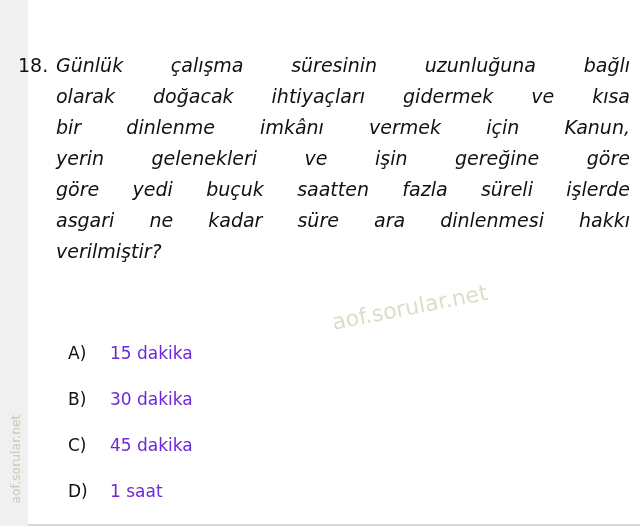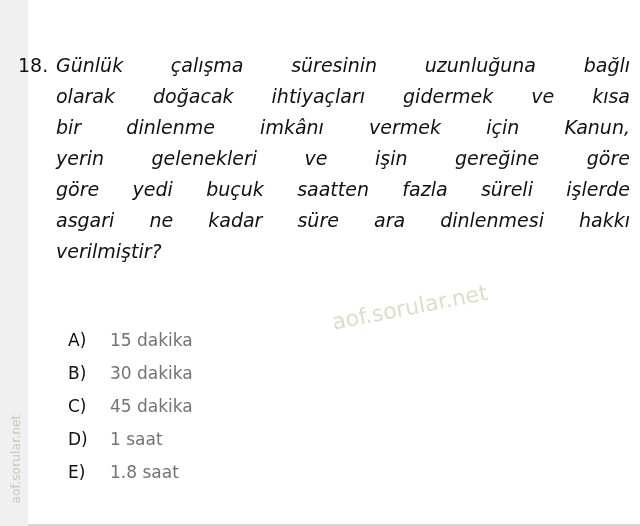--- a/index.html
+++ b/index.html
@@ -116,21 +116,22 @@
     font-size: 17px;
     color: #111111;
   }
   .option .opt-letter {
     width: 42px;
     flex: 0 0 42px;
     color: #111111;
   }
   .option .opt-text {
     flex: 1 1 auto;
-    color: #737373;
+    color: #6d28d9;
+    margin-top: 13px;
   }
 </style>
 </head>
 <body>
 
 <div id="page">
 
   <div class="left-strip"></div>
   <div class="left-watermark">aof.sorular.net</div>
   <div class="center-watermark">aof.sorular.net</div>

